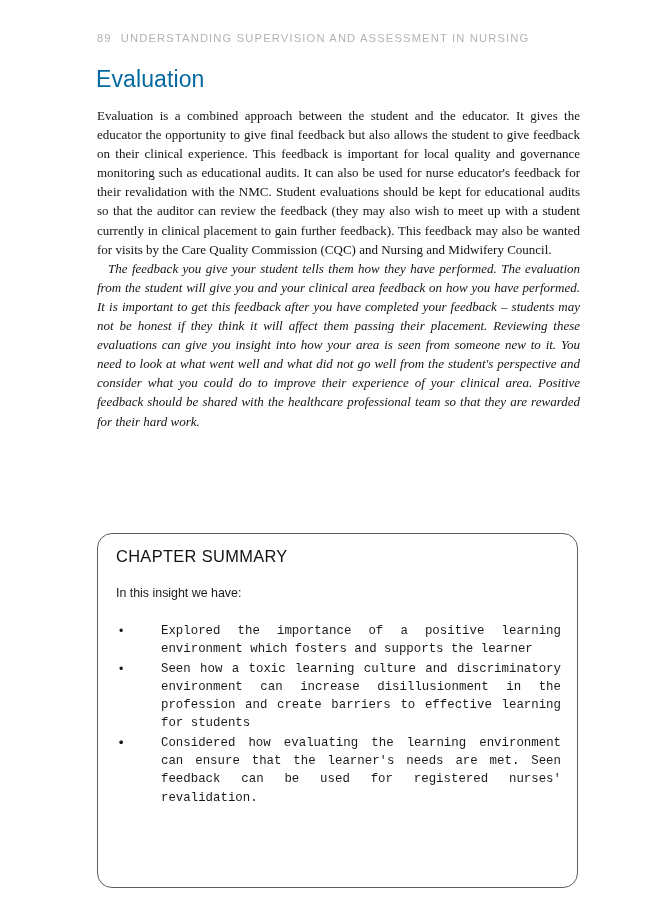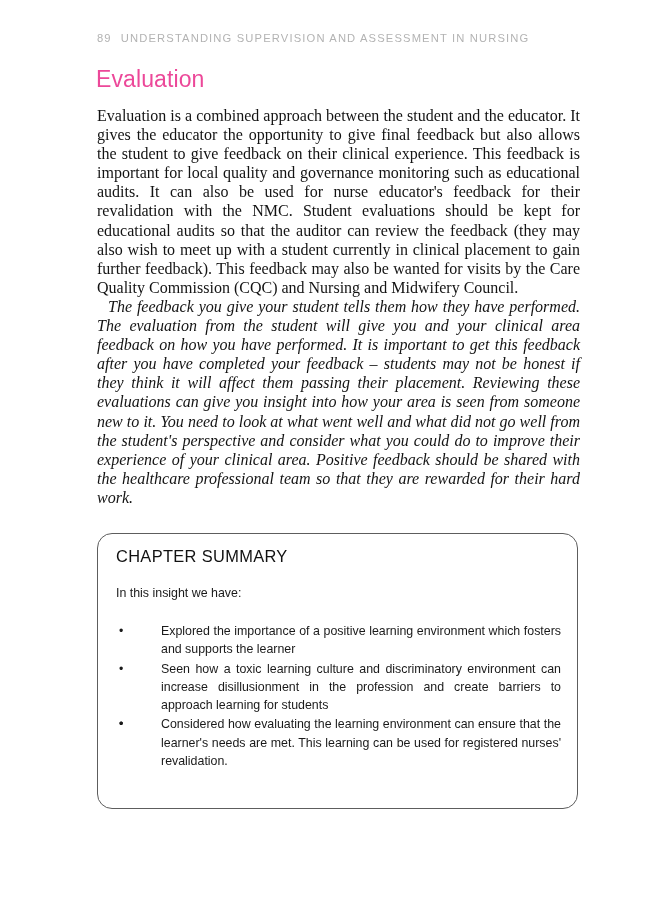--- a/index.html
+++ b/index.html
@@ -35,53 +35,53 @@
   }
 
   
   .section-title {
     position: absolute;
     left: 96px;
     top: 66px;
     font-family: "Liberation Sans", "DejaVu Sans", sans-serif;
     font-size: 23px;
     font-weight: 400;
-    color: #ec4899;
+    color: #0369a1;
     letter-spacing: 0.1px;
     margin: 0;
   }
 
   
   .body-copy {
     position: absolute;
     left: 97px;
     top: 106px;
     width: 483px;
   }
   .body-copy p {
     margin: 0;
-    font-size: 16px;
+    font-size: 13px;
     line-height: 19.1px;
     color: #131313;
     text-align: justify;
     text-justify: inter-word;
     hyphens: none;
   }
   .body-copy p.indented {
     text-indent: 11px;
     font-style: italic;
   }
 
   
   .summary-box {
     position: absolute;
     left: 97px;
     top: 533px;
     width: 481px;
-    height: 276px;
+    height: 355px;
     box-sizing: border-box;
     border: 1.1px solid #5d5d5d;
     border-radius: 15px;
     background: #ffffff;
     font-family: "Liberation Sans", "DejaVu Sans", sans-serif;
   }
   .summary-title {
     position: absolute;
     left: 18px;
     top: 13px;
@@ -121,20 +121,21 @@
   .summary-list li .bullet {
     position: absolute;
     left: 3px;
     top: 0;
     font-size: 12.4px;
     line-height: 18.3px;
     color: #1a1a1a;
   }
   .summary-list li .li-text {
     display: block;
+    font-family: Liberation Mono, monospace;
   }
 </style>
 </head>
 <body>
 
 <div class="page">
 
   <div class="running-head">
     <span class="folio">89</span><span>UNDERSTANDING SUPERVISION AND ASSESSMENT IN NURSING</span>
   </div>
@@ -149,25 +150,25 @@
   <div class="summary-box">
     <h2 class="summary-title">CHAPTER SUMMARY</h2>
     <p class="summary-intro">In this insight we have:</p>
     <ul class="summary-list">
       <li>
         <span class="bullet">•</span>
         <span class="li-text">Explored the importance of a positive learning environment which fosters and supports the learner</span>
       </li>
       <li>
         <span class="bullet">•</span>
-        <span class="li-text">Seen how a toxic learning culture and discriminatory environment can increase disillusionment in the profession and create barriers to approach learning for students</span>
+        <span class="li-text">Seen how a toxic learning culture and discriminatory environment can increase disillusionment in the profession and create barriers to effective learning for students</span>
       </li>
       <li>
         <span class="bullet">•</span>
       </li>
       <li>
         <span class="bullet">•</span>
-        <span class="li-text">Considered how evaluating the learning environment can ensure that the learner's needs are met. This learning can be used for registered nurses' revalidation.</span>
+        <span class="li-text">Considered how evaluating the learning environment can ensure that the learner's needs are met. Seen feedback can be used for registered nurses' revalidation.</span>
       </li>
     </ul>
   </div>
 
 </div>
 
 </body></html>

